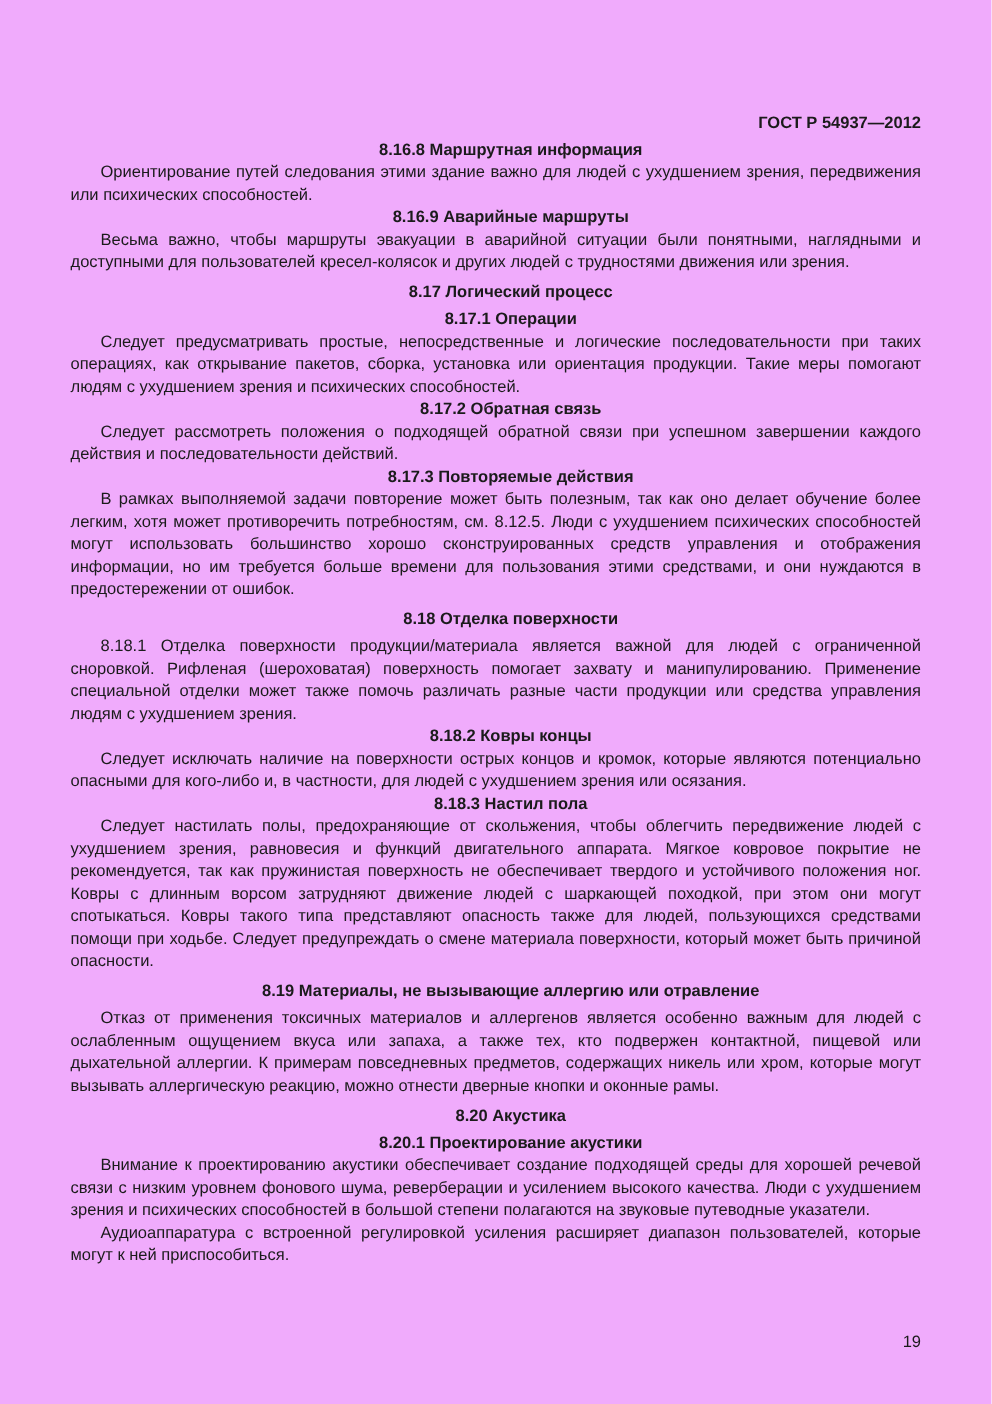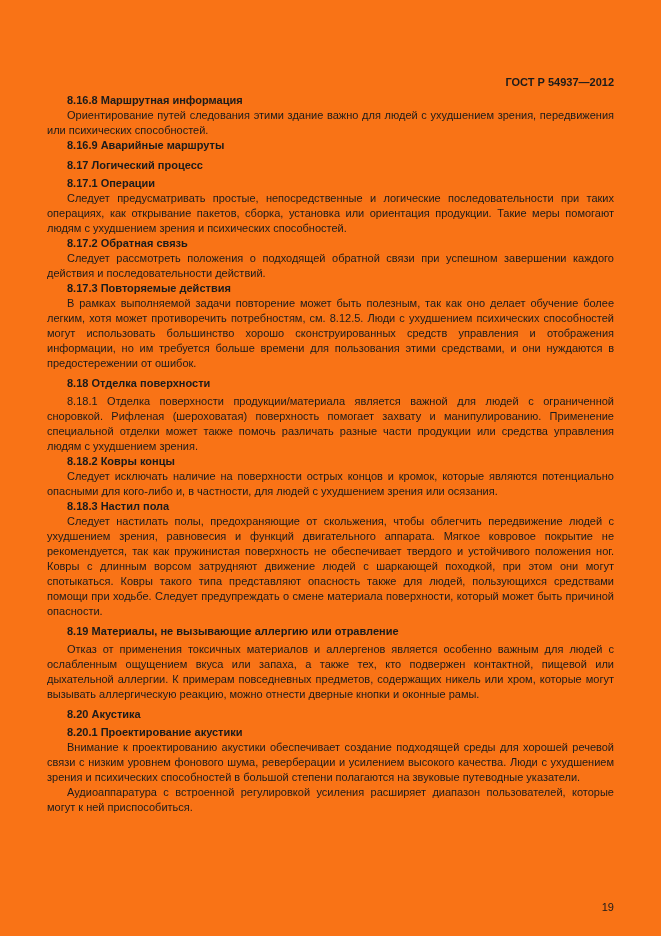--- a/index.html
+++ b/index.html
@@ -1,21 +1,21 @@
 <!DOCTYPE html>
 <html><head>
   <meta charset="utf-8">
   <style>
     * { margin: 0; padding: 0; box-sizing: border-box; }
     html, body { background: #ffffff; }
     .page {
       position: relative;
       width: 661px;
       height: 936px;
-      background: #f97316;
+      background: #f0abfc;
       font-family: "Liberation Sans", sans-serif;
       color: #1b1b1b;
       overflow: hidden;
     }
     .doc-header {
       position: absolute;
       top: 76px;
       left: 47px;
       right: 47px;
       text-align: right;
@@ -30,47 +30,48 @@
       right: 47px;
       font-size: 11px;
       line-height: 15px;
       text-align: justify;
     }
     .doc-content p {
       text-indent: 20px;
     }
     .h2, .h3 {
       font-weight: bold;
-      text-align: left;
+      text-align: center;
     }
     .h2 {
       margin-top: 5px;
       margin-bottom: 3px;
     }
     .doc-footer {
       position: absolute;
-      bottom: 22px;
+      bottom: 34px;
       right: 47px;
       font-size: 11px;
       line-height: 13px;
     }
   </style>
 </head>
 <body>
 
 <div class="page">
 
   <div class="doc-header">
     <span>ГОСТ Р 54937—2012</span>
   </div>
 
   <div class="doc-content">
     <p class="h3">8.16.8 Маршрутная информация</p>
     <p>Ориентирование путей следования этими здание важно для людей с ухудшением зрения, передвижения или психических способностей.</p>
     <p class="h3">8.16.9 Аварийные маршруты</p>
+    <p>Весьма важно, чтобы маршруты эвакуации в аварийной ситуации были понятными, наглядными и доступными для пользователей кресел-колясок и других людей с трудностями движения или зрения.</p>
     <p class="h2">8.17 Логический процесс</p>
     <p class="h3">8.17.1 Операции</p>
     <p>Следует предусматривать простые, непосредственные и логические последовательности при таких операциях, как открывание пакетов, сборка, установка или ориентация продукции. Такие меры помогают людям с ухудшением зрения и психических способностей.</p>
     <p class="h3">8.17.2 Обратная связь</p>
     <p>Следует рассмотреть положения о подходящей обратной связи при успешном завершении каждого действия и последовательности действий.</p>
     <p class="h3">8.17.3 Повторяемые действия</p>
     <p>В рамках выполняемой задачи повторение может быть полезным, так как оно делает обучение более легким, хотя может противоречить потребностям, см. 8.12.5. Люди с ухудшением психических способностей могут использовать большинство хорошо сконструированных средств управления и отображения информации, но им требуется больше времени для пользования этими средствами, и они нуждаются в предостережении от ошибок.</p>
     <p class="h2">8.18 Отделка поверхности</p>
     <p>8.18.1 Отделка поверхности продукции/материала является важной для людей с ограниченной сноровкой. Рифленая (шероховатая) поверхность помогает захвату и манипулированию. Применение специальной отделки может также помочь различать разные части продукции или средства управления людям с ухудшением зрения.</p>
     <p class="h3">8.18.2 Ковры концы</p>

